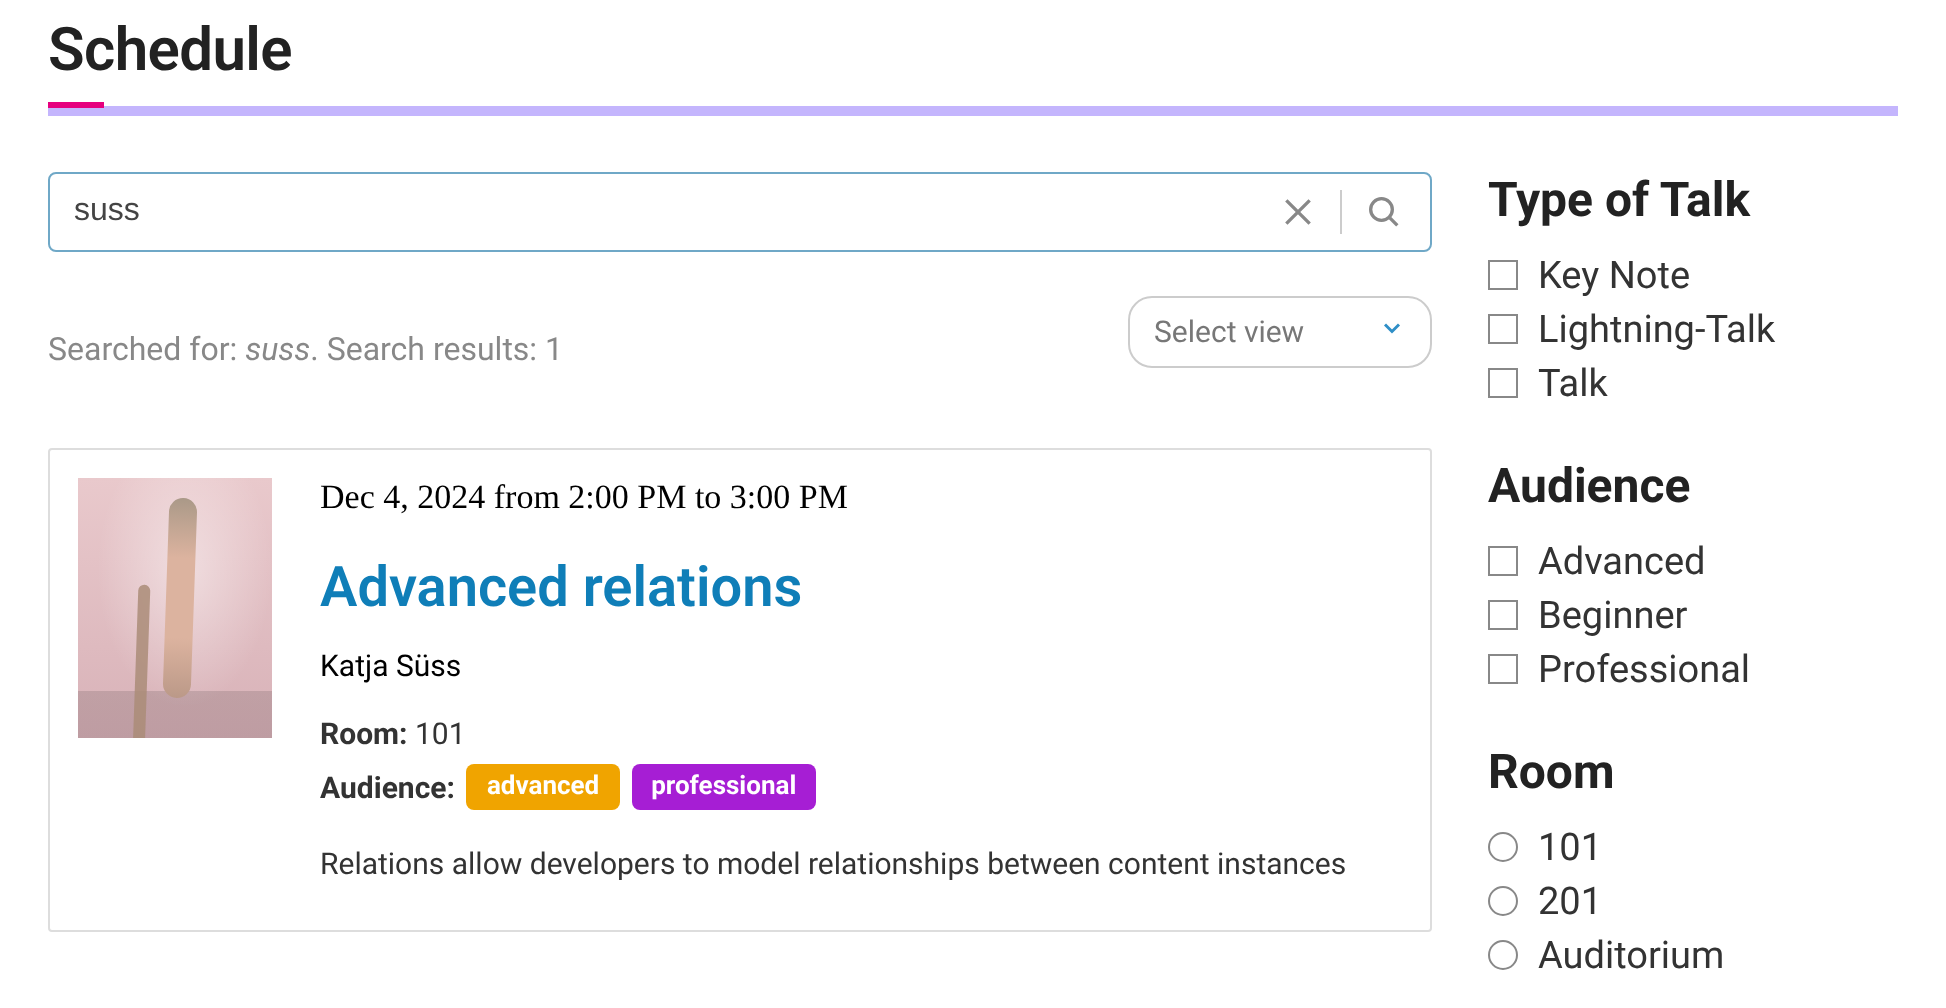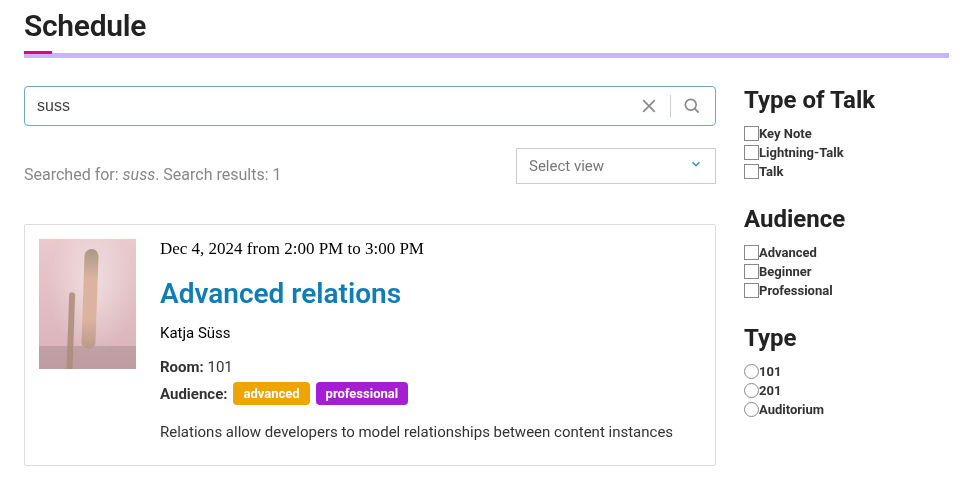--- a/index.html
+++ b/index.html
@@ -80,23 +80,23 @@
       margin-top: 22px;
       color: #888;
       font-size: 16px;
     }
     .search-meta-row em { font-style: italic; color: #888; }
     .select-view {
       display: flex;
       align-items: center;
       justify-content: space-between;
       border: 1px solid #ccc;
-      border-radius: 0;
+      border-radius: 12px;
       height: 36px;
-      width: 200px;
+      width: 152px;
       padding: 0 12px;
       color: #777;
       cursor: pointer;
       font-size: 15px;
     }
     .select-view svg { width: 14px; height: 14px; stroke: #2f8fc7; }
 
     
     .result-card {
       border: 1px solid #ddd;
@@ -178,25 +178,25 @@
     .facet-group { margin-bottom: 26px; }
     .facet-heading {
       font-size: 24px;
       font-weight: 700;
       color: #222;
       margin-bottom: 12px;
     }
     .facet-item {
       display: flex;
       align-items: center;
-      font-size: 13px;
+      gap: 10px;
+      font-size: 19px;
       color: #333;
       margin-bottom: 4px;
       cursor: pointer;
-      font-weight: bold;
     }
     .cb {
       width: 15px; height: 15px;
       border: 1.5px solid #888;
       flex-shrink: 0;
     }
     .rb {
       width: 15px; height: 15px;
       border: 1.5px solid #888;
       border-radius: 50%;
@@ -298,21 +298,21 @@
         <span class="cb"></span>
         <span>Beginner</span>
       </div>
       <div class="facet-item">
         <span class="cb"></span>
         <span>Professional</span>
       </div>
     </div>
 
     <div class="facet-group">
-      <div class="facet-heading">Type</div>
+      <div class="facet-heading">Room</div>
       <div class="facet-item">
         <span class="rb"></span>
         <span>101</span>
       </div>
       <div class="facet-item">
         <span class="rb"></span>
         <span>201</span>
       </div>
       <div class="facet-item">
         <span class="rb"></span>

